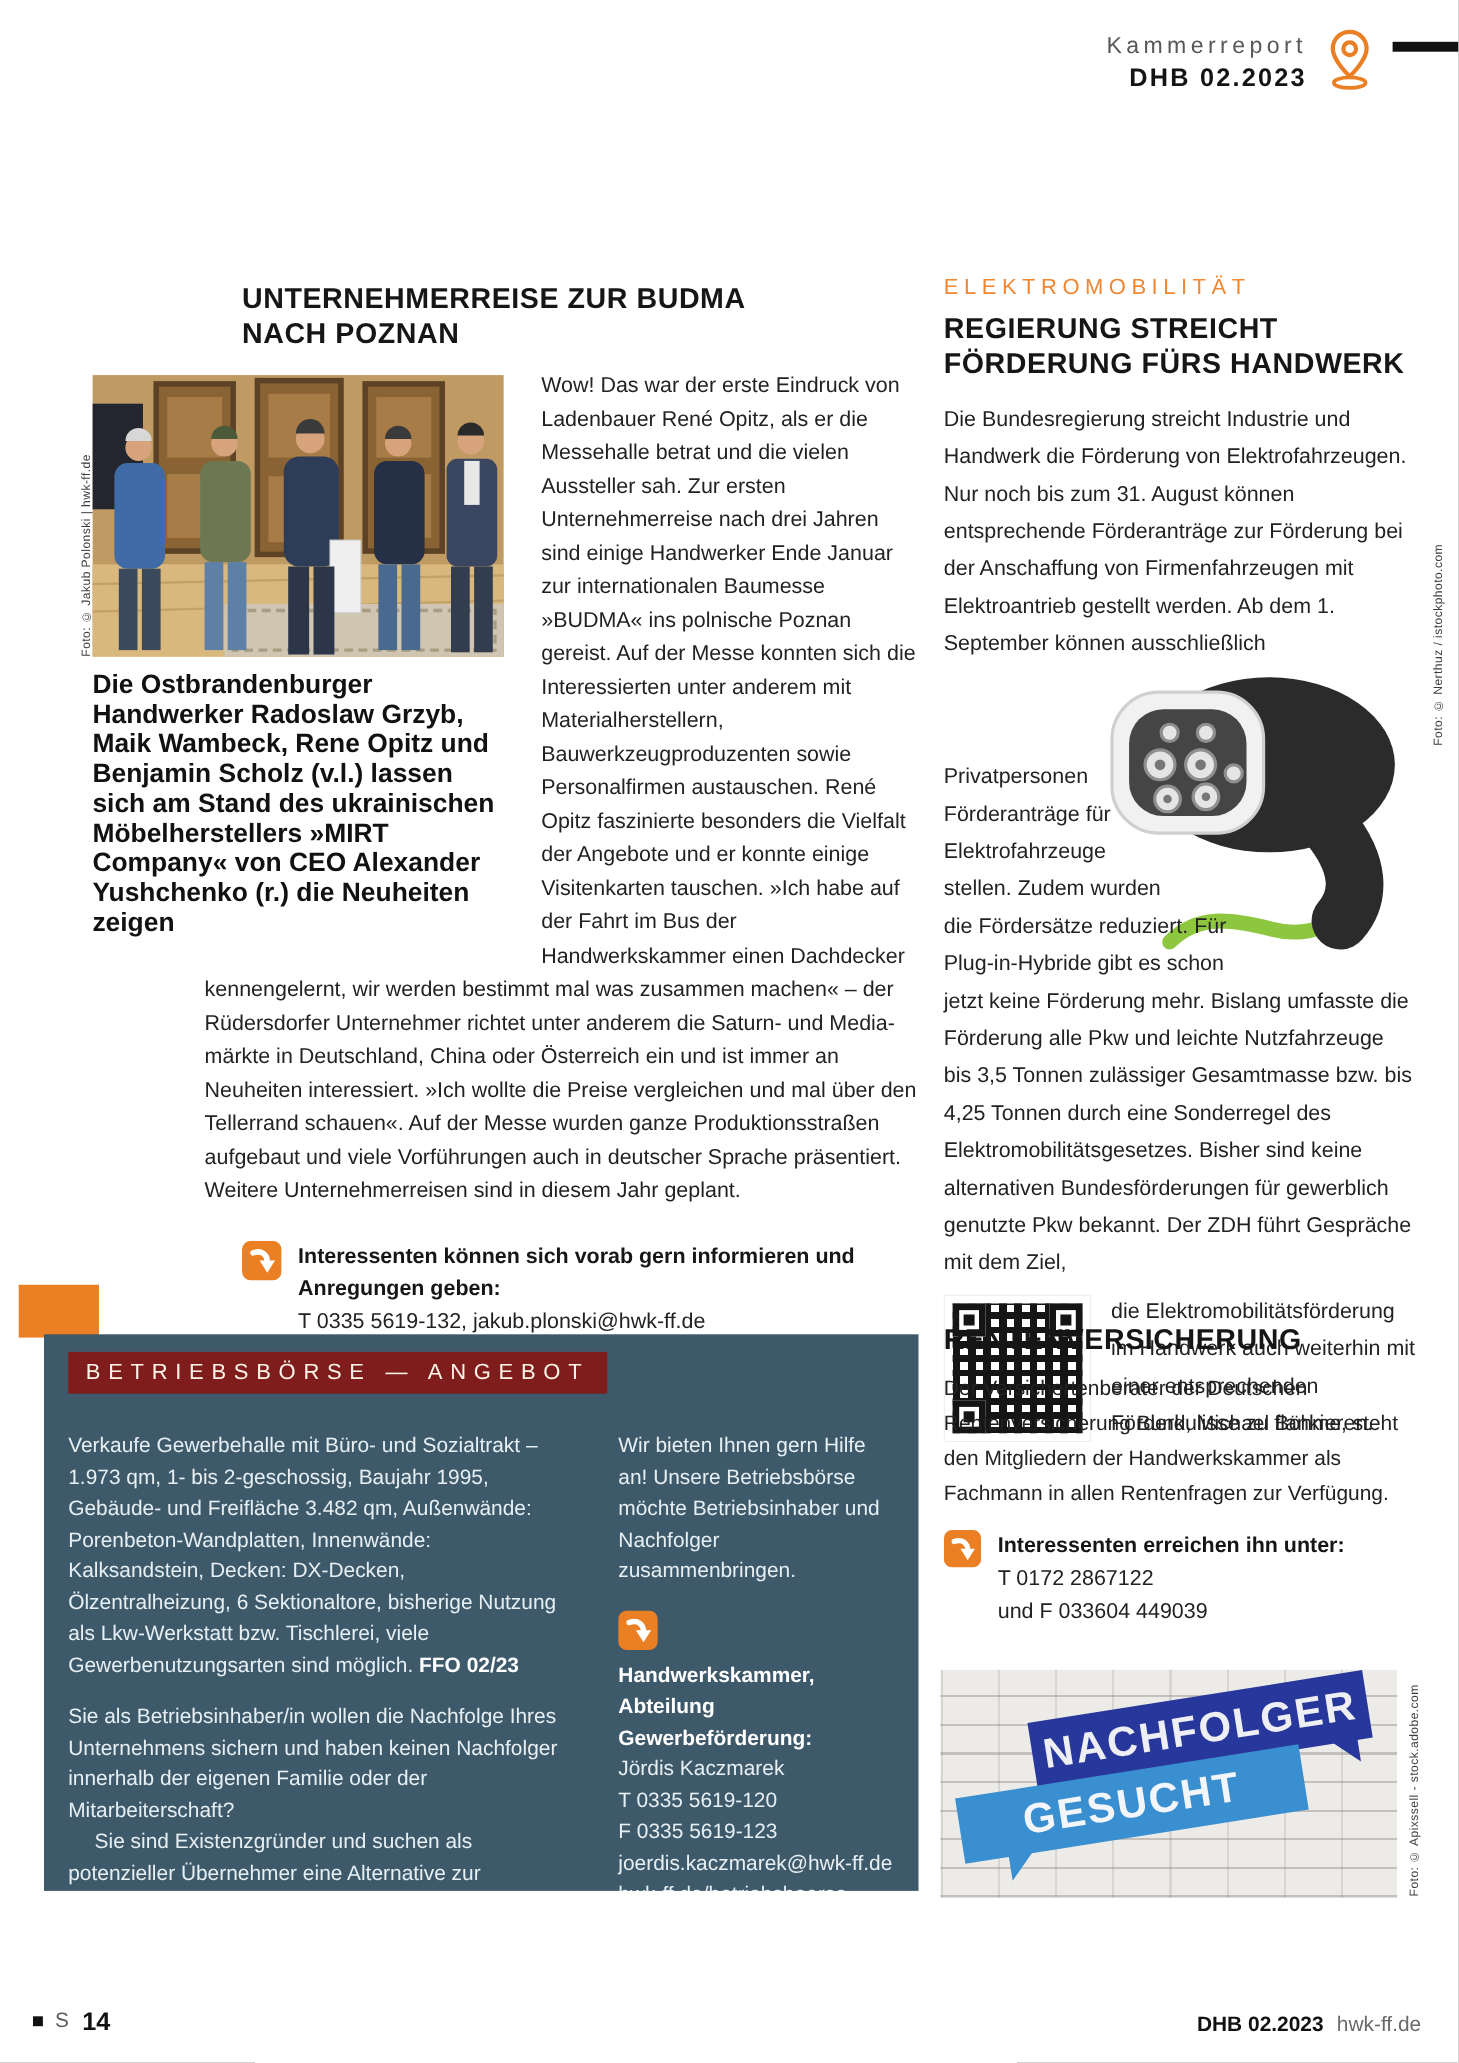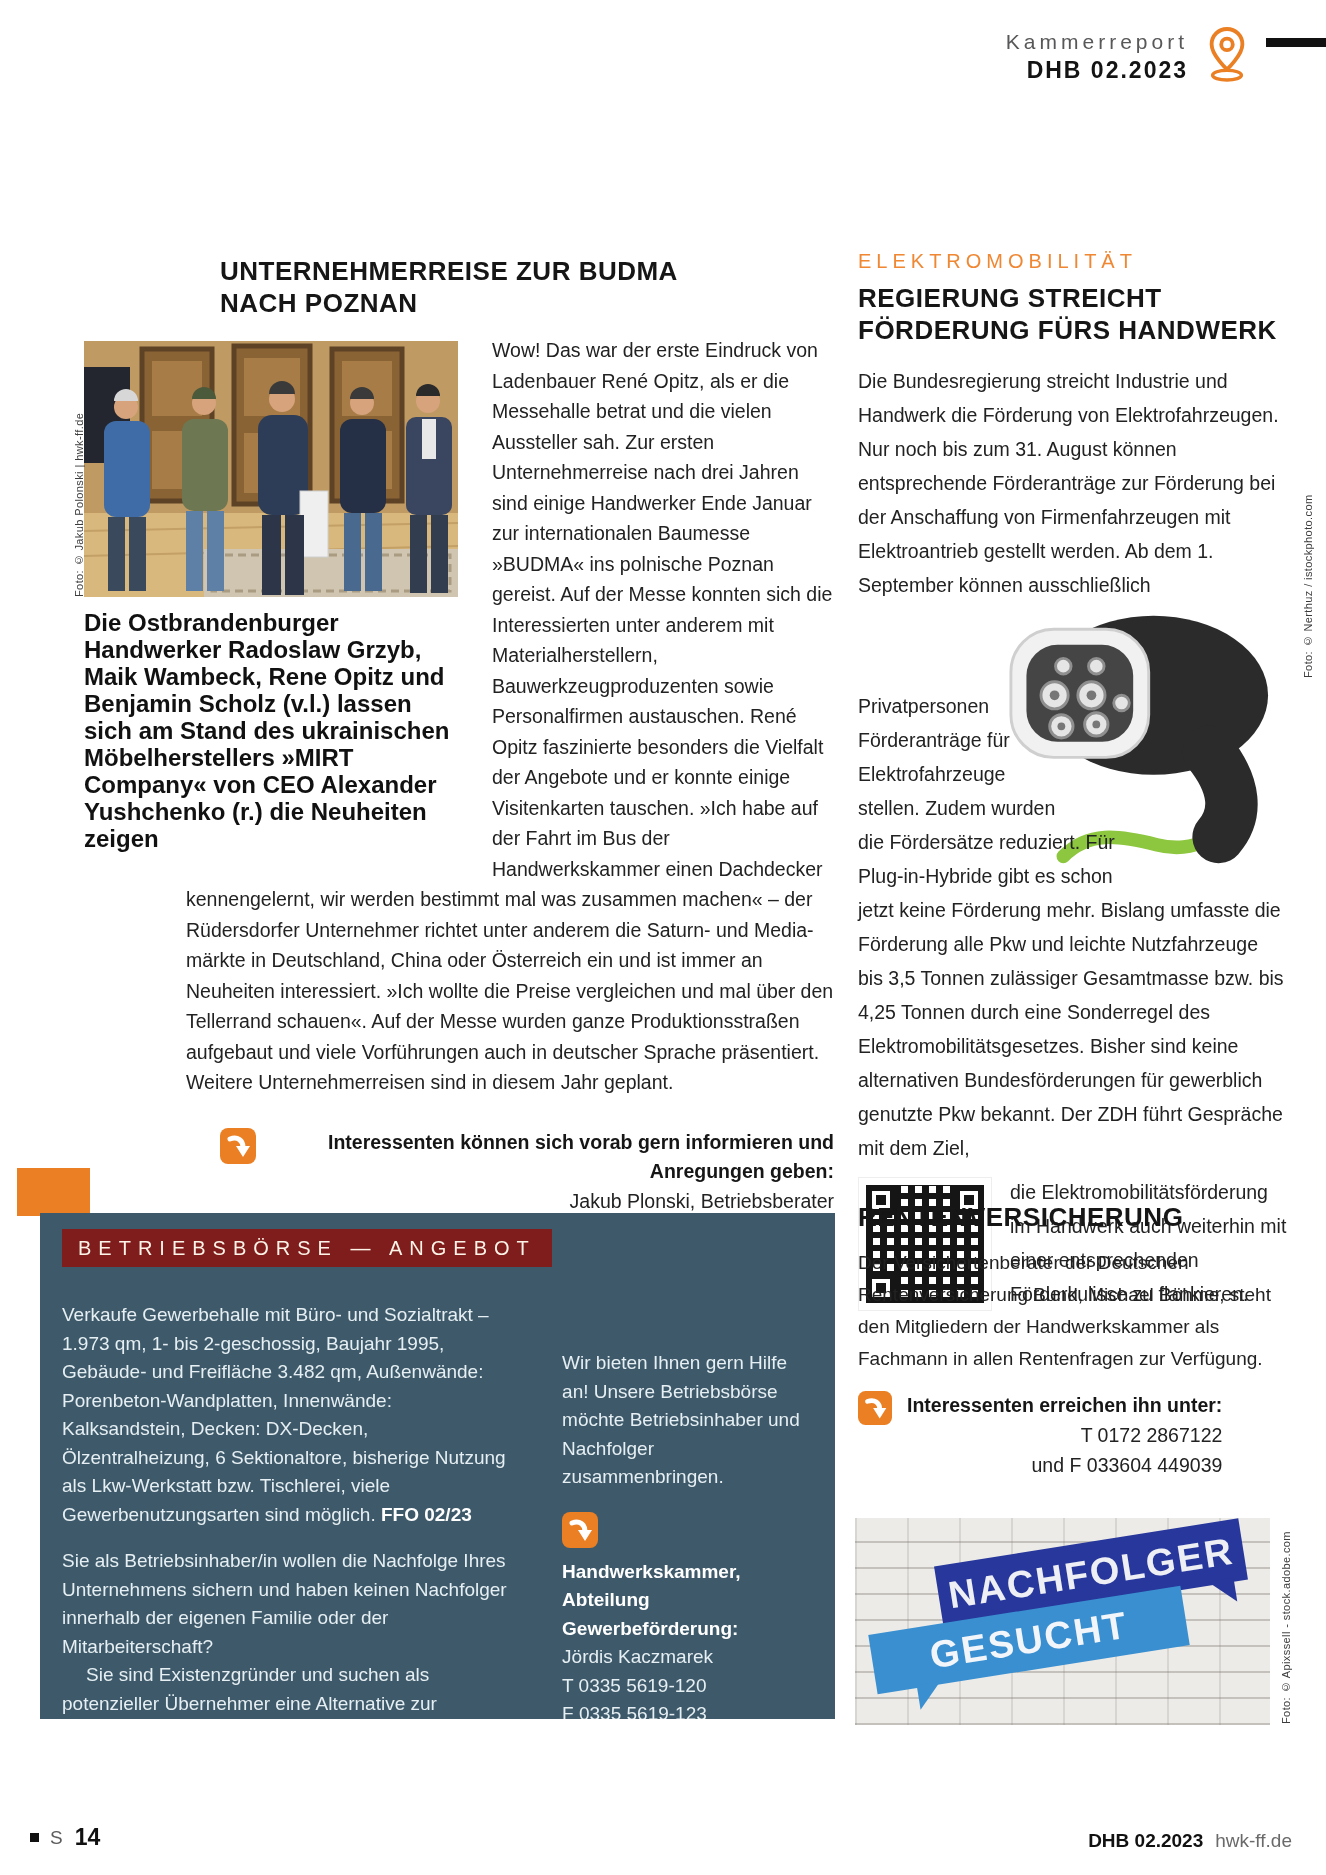--- a/index.html
+++ b/index.html
@@ -11,21 +11,21 @@
   .header-text { text-align:right; padding-top:6px; }
   .kicker { font-size:21px; letter-spacing:4px; color:#58585a; }
   .issue-label { font-size:23px; font-weight:bold; letter-spacing:2px; color:#141414; margin-top:3px; }
   .pin-icon svg { display:block; }
   .header-bar { width:60px; height:9px; background:#111; margin-top:14px; }
 
   
   .section-label { font-size:20px; letter-spacing:5px; color:#EF8733; }
   h1.article-title, h2.article-title { font-size:26px; line-height:32px; font-weight:bold; letter-spacing:0.5px; color:#161616; margin-top:9px; }
   .vtext { writing-mode:vertical-rl; transform:rotate(180deg); font-size:11px; color:#3c3c3c; letter-spacing:0.4px; white-space:nowrap; }
-  .contact-block { display:flex; gap:15px;text-align:right; }
+  .contact-block { display:flex; gap:15px; }
   .arrow-icon svg { display:block; }
   .contact-heading { font-weight:bold; font-size:19.5px; line-height:29px; color:#161616; }
   .contact-line { font-size:19.5px; line-height:31px; color:#222; }
   p { hyphens:auto; }
 
   
   .col-left { position:absolute; left:62px; top:246px; width:772px; }
   .col-left .section-label, .col-left .article-title { margin-left:158px; }
   .article-flow { margin:16px 0 0 124px; width:650px; font-size:19.5px; line-height:30.5px; color:#222; }
   .photo-float { float:left; width:404px; margin:6px 26px 6px -124px; }
@@ -55,21 +55,21 @@
   .photo-credit-nf { position:absolute; left:1280px; top:1524px; height:200px; }
 
   
   .corner-accent { position:absolute; left:17px; top:1168px; width:73px; height:48px; background:#EA7F24; }
   .teal-box { position:absolute; left:40px; top:1213px; width:795px; height:506px; background:#3E5A6A; overflow:hidden; }
   .box-label { display:inline-block; margin:16px 0 0 22px; background:#7f1d1d; color:#fdf3e7; font-size:20px; letter-spacing:7px; padding:8px 16px 7px 16px; }
   .box-columns { display:flex; margin:34px 22px 0 22px; gap:50px; }
   .box-col-left { width:452px; font-size:19px; line-height:28.5px; color:#E6EFF3; }
   .box-col-left .q2 { margin-top:18px; }
   .box-col-left .q3 { text-indent:24px; }
-  .box-col-right { width:252px; font-size:19px; line-height:28.5px; color:#E6EFF3;margin-top:48px; }
+  .box-col-right { width:252px; font-size:19px; line-height:28.5px; color:#E6EFF3; }
   .box-col-right .arrow-icon { margin-top:20px; }
   .box-contact-heading { font-weight:bold; color:#fff; margin-top:10px; }
   .offer-code { font-weight:bold; color:#fff; }
 
   
   .rente { position:absolute; left:858px; top:1202px; width:432px; }
   .rente h2 { font-size:26px; letter-spacing:0.5px; color:#161616; }
   .rente .rente-body { margin-top:14px; font-size:19px; line-height:32px; color:#222; }
   .rente .contact-block { margin-top:16px; }
   .rente .contact-line { line-height:30px; }
@@ -192,21 +192,20 @@
     <div class="contact-block contact-left">
       <span class="arrow-icon">
         <svg width="36" height="36" viewBox="0 0 36 36">
             <rect width="36" height="36" rx="8" fill="#EA7F24"></rect>
             <path d="M10 11 C18 8 23 13 23 19" fill="none" stroke="#fff" stroke-width="5" stroke-linecap="round"></path>
             <path d="M16 18 L30 18 L23 29 Z" fill="#fff"></path>
           </svg>
       </span>
       <div>
         <div class="contact-heading">Interessenten können sich vorab gern informieren und Anregungen geben:</div>
-        <div class="contact-line">Jakub Plonski, Betriebsberater</div>
         <div class="contact-line">T 0335 5619-132, jakub.plonski@hwk-ff.de</div>
         <div class="contact-line">betriebsberatung-ostbrandenburg.de</div>
       </div>
     </div>
   </article>
 
   <aside class="col-right">
     <div class="section-label">ELEKTROMOBILITÄT</div>
     <h2 class="article-title">
       <span>REGIERUNG STREICHT</span><br>

